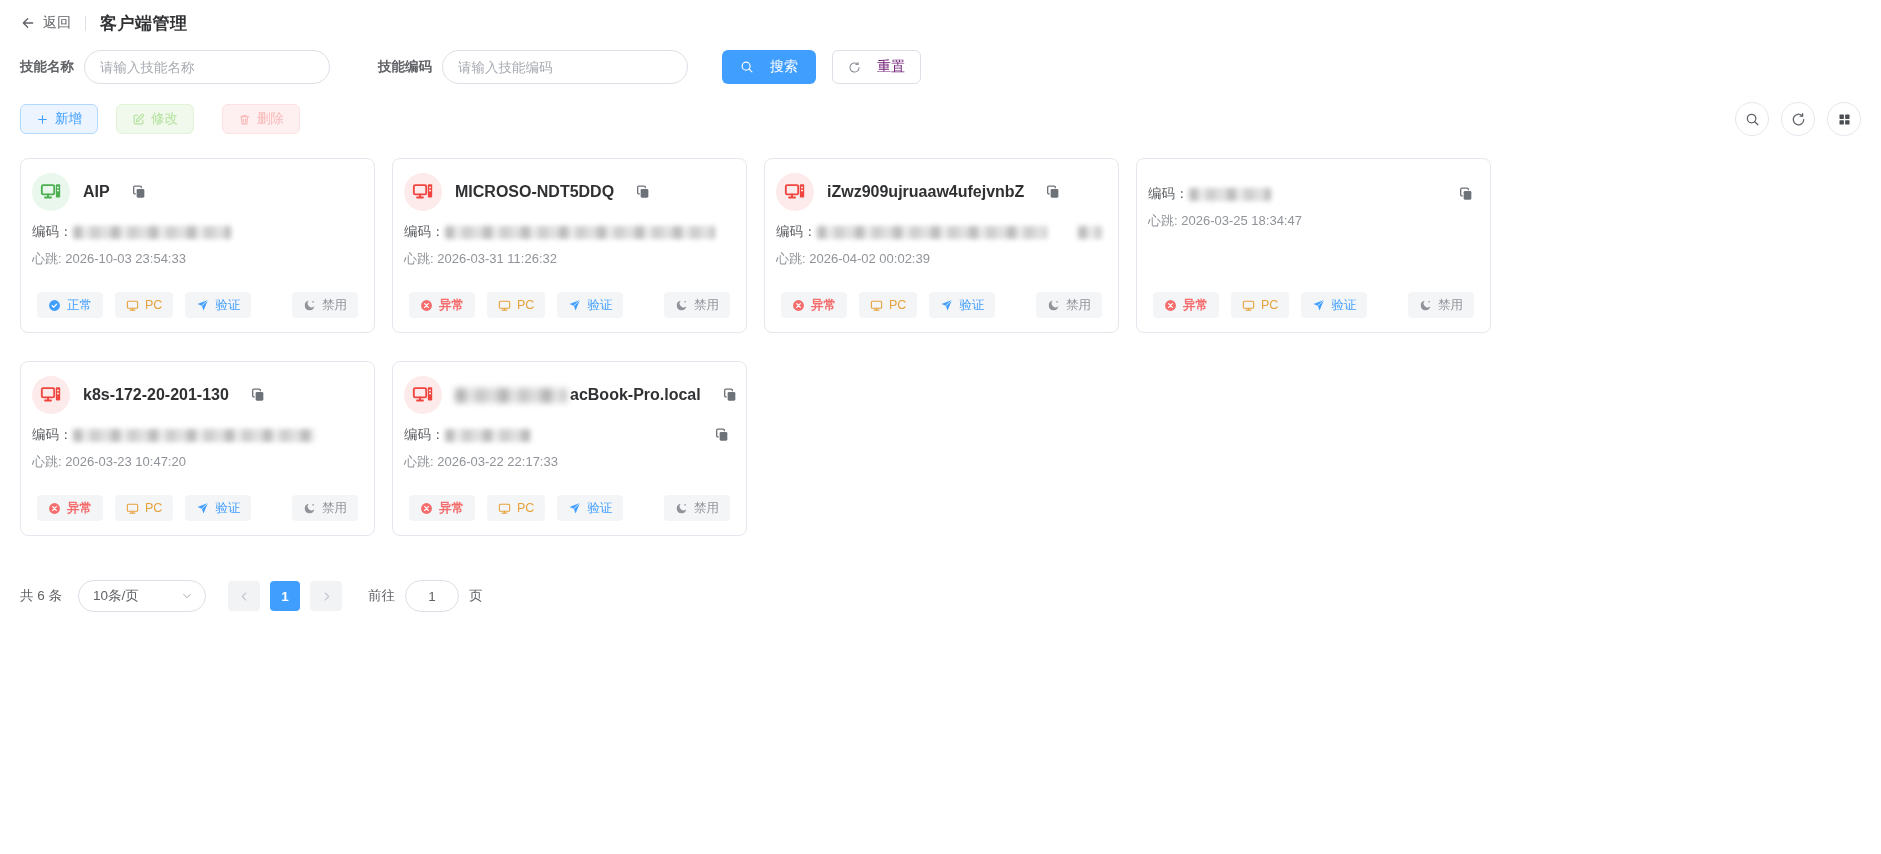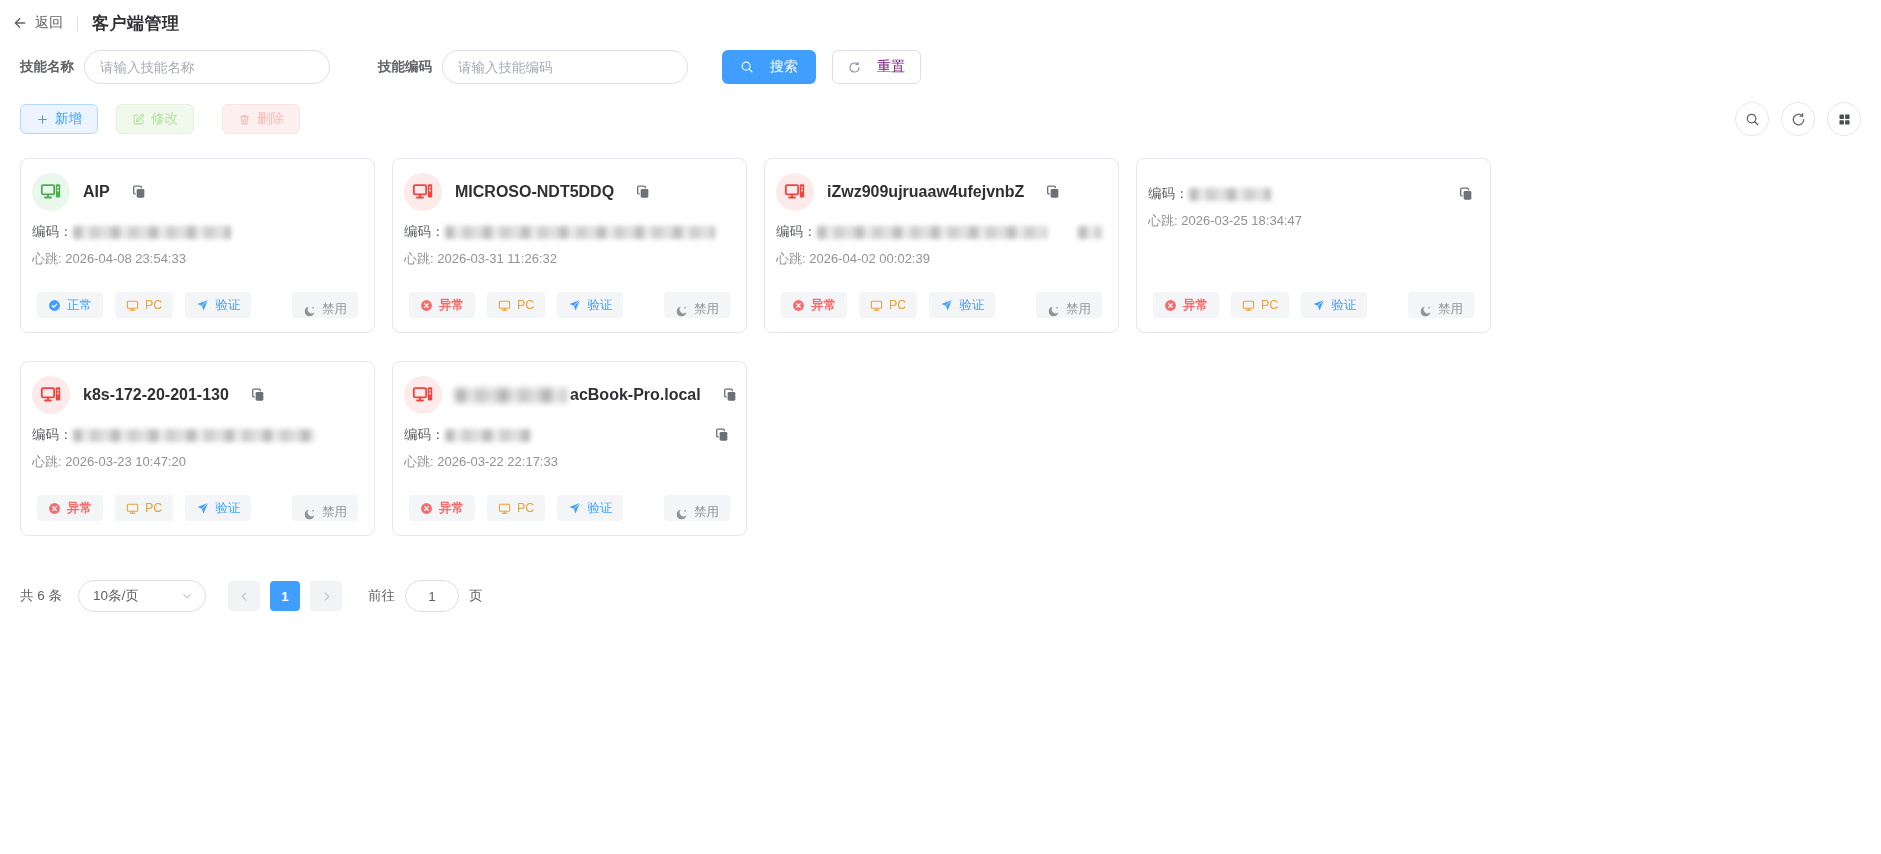--- a/index.html
+++ b/index.html
@@ -2,21 +2,21 @@
 <html><head>
 <meta charset="utf-8">
 <style>
   * { margin:0; padding:0; box-sizing:border-box; }
   html,body { width:1881px; height:854px; background:#ffffff; overflow:hidden;
     font-family:"Liberation Sans","DejaVu Sans",sans-serif; color:#303133; }
   svg.ic { display:block; }
   .stroked { fill:none; stroke:currentColor; stroke-width:2; stroke-linecap:round; stroke-linejoin:round; }
 
   
-  .header { display:flex; align-items:center; height:46px; padding:0 12px; }
+  .header { display:flex; align-items:center; height:46px; padding:0 20px; }
   .back { display:flex; align-items:center; gap:7px; color:#606266; font-size:14px; cursor:pointer; }
   .back svg { width:16px; height:16px; color:#606266; }
   .hdr-divider { width:1px; height:15px; background:#dcdfe6; margin:0 14px; }
   .page-title { font-size:17px; font-weight:600; color:#303133; letter-spacing:0.5px; }
 
   
   .filter-row { display:flex; align-items:center; padding:4px 20px 0 20px; }
   .f-label { font-size:13.5px; font-weight:600; color:#606266; margin-right:10px; white-space:nowrap; }
   .f-input { width:246px; height:34px; border:1px solid #dcdfe6; border-radius:17px; padding:0 15px;
     font-size:13.5px; color:#606266; outline:none; background:#fff; }
@@ -63,21 +63,21 @@
   .blur-right { margin-left:auto; }
   .hb-row { margin-top:9px; font-size:13px; color:#909399; }
   .tag-row { position:absolute; left:16px; right:16px; bottom:14px; display:flex; align-items:center; gap:12px; }
   .tag { display:inline-flex; align-items:center; gap:6px; background:#f4f5f7; border-radius:4px;
     height:26px; padding:0 11px; font-size:12.5px; white-space:nowrap; }
   .tag svg { width:13px; height:13px; }
   .tag-ok { color:#409eff; }
   .tag-err { color:#f56c6c;font-weight:bold; }
   .tag-pc { color:#e6a23c; }
   .tag-verify { color:#409eff; cursor:pointer; }
-  .tag-disable { color:#909399; margin-left:auto; cursor:pointer;align-items:flex-end; }
+  .tag-disable { color:#909399; margin-left:auto; cursor:pointer; }
 
   
   .pager { display:flex; align-items:center; padding:0 20px; margin-top:44px; font-size:13.5px; color:#606266; }
   .pg-total { margin-right:16px; }
   .pg-select { display:flex; align-items:center; justify-content:space-between; width:128px; height:32px;
     border:1px solid #dcdfe6; border-radius:16px; padding:0 12px 0 14px; cursor:pointer; color:#606266; background:#fff; }
   .pg-select svg { width:12px; height:12px; color:#a8abb2; }
   .pg-btn { width:32px; height:30px; border-radius:4px; background:#f2f3f5; display:flex; align-items:center;
     justify-content:center; color:#c0c4cc; cursor:not-allowed; }
   .pg-btn svg { width:13px; height:13px; }
@@ -247,21 +247,21 @@
       <span class="copy-ic">
           <svg class="ic">
             <use href="#i-copy"></use>
           </svg>
         </span>
     </div>
     <div class="code-row">
       <span>编码：</span>
       <span class="blur-chip" style="width:158px"></span>
     </div>
-    <div class="hb-row">心跳: 2026-04-08 23:54:33</div>
+    <div class="hb-row">心跳: 2026-10-03 23:54:33</div>
     <div class="tag-row">
       <span class="tag tag-ok">
           <svg class="ic">
             <use href="#i-check-c"></use>
           </svg>
           <span>正常</span>
         </span>
       <span class="tag tag-pc">
           <svg class="ic">
             <use href="#i-monitor"></use>

